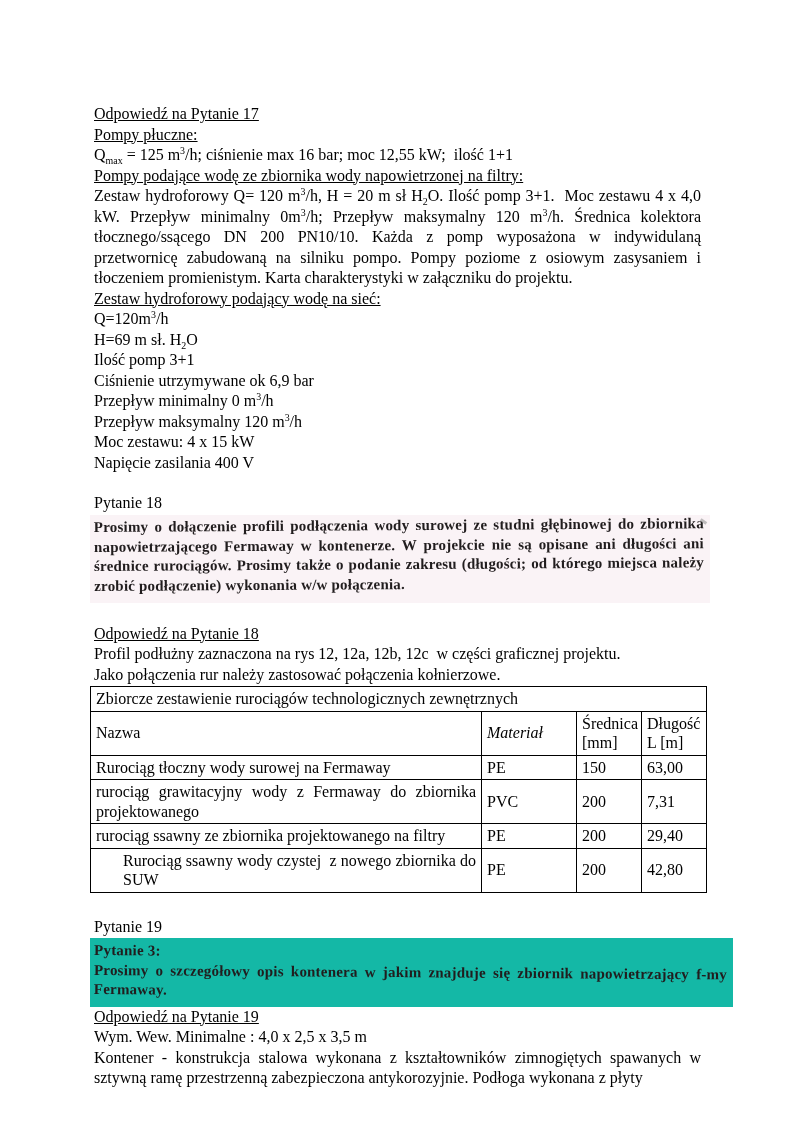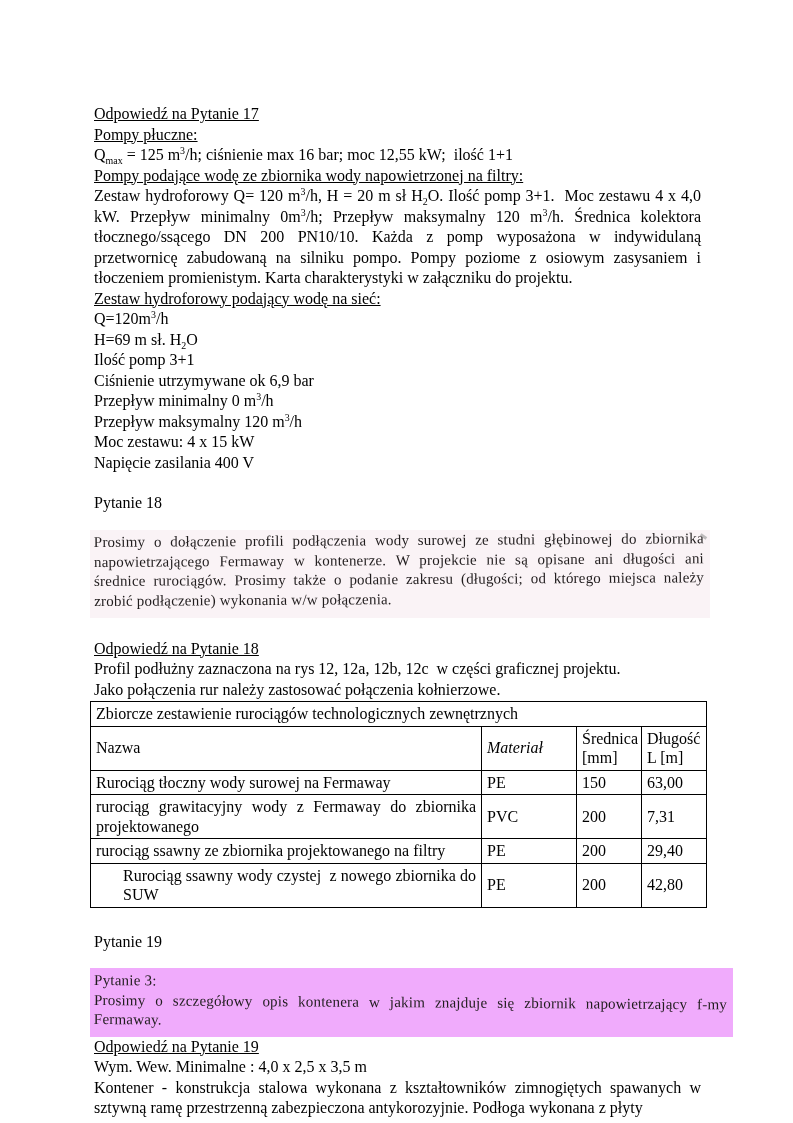--- a/index.html
+++ b/index.html
@@ -36,22 +36,23 @@
     text-align: justify;
     white-space: pre-wrap;
   }
   .sp { vertical-align: super; font-size: 0.62em; line-height: 0; }
   .sb { vertical-align: sub;   font-size: 0.62em; line-height: 0; }
 
   .q18-section { margin-top: 20px; }
   .scan-block {
     position: relative;
     margin-left: -4px;
-    margin-top: 16px;
+    margin-top: 1px;
     padding: 3px 6px 7px 4px;
+    font-weight: bold;
   }
   .scan-block.b1 { width: 610px; }
   .scan-block.b2 { width: 633px; }
   .scan-inner { transform-origin: left center; }
   .b1 .scan-inner { transform: rotate(-0.35deg); }
   .b2 .scan-inner { transform: rotate(0.4deg); }
   .scan-line {
     font-size: 15px;
     line-height: 19.5px;
     letter-spacing: 0.2px;
@@ -176,21 +177,21 @@
             <td style="border-color: rgb(0, 0, 0);">PE</td>
             <td style="border-color: rgb(0, 0, 0);">200</td>
             <td style="border-color: rgb(0, 0, 0); margin-top: 48px;">42,80</td>
           </tr>
         </tbody>
       </table>
     </section>
 
     <section class="q19-section">
       <div class="line">Pytanie 19</div>
-      <div class="scan-block b2" style="background: #f0abfc;">
+      <div class="scan-block b2" style="background: #14b8a6;">
         <div class="scan-inner" style="color: rgb(33, 29, 30);">
           <div class="scan-line">Pytanie 3:</div>
           <div class="scan-line fill">Prosimy o szczegółowy opis kontenera w jakim znajduje się zbiornik napowietrzający f-my</div>
           <div class="scan-line">Fermaway.</div>
         </div>
       </div>
     </section>
 
     <section class="a19-section">
       <div class="line ul">Odpowiedź na Pytanie 19</div>

